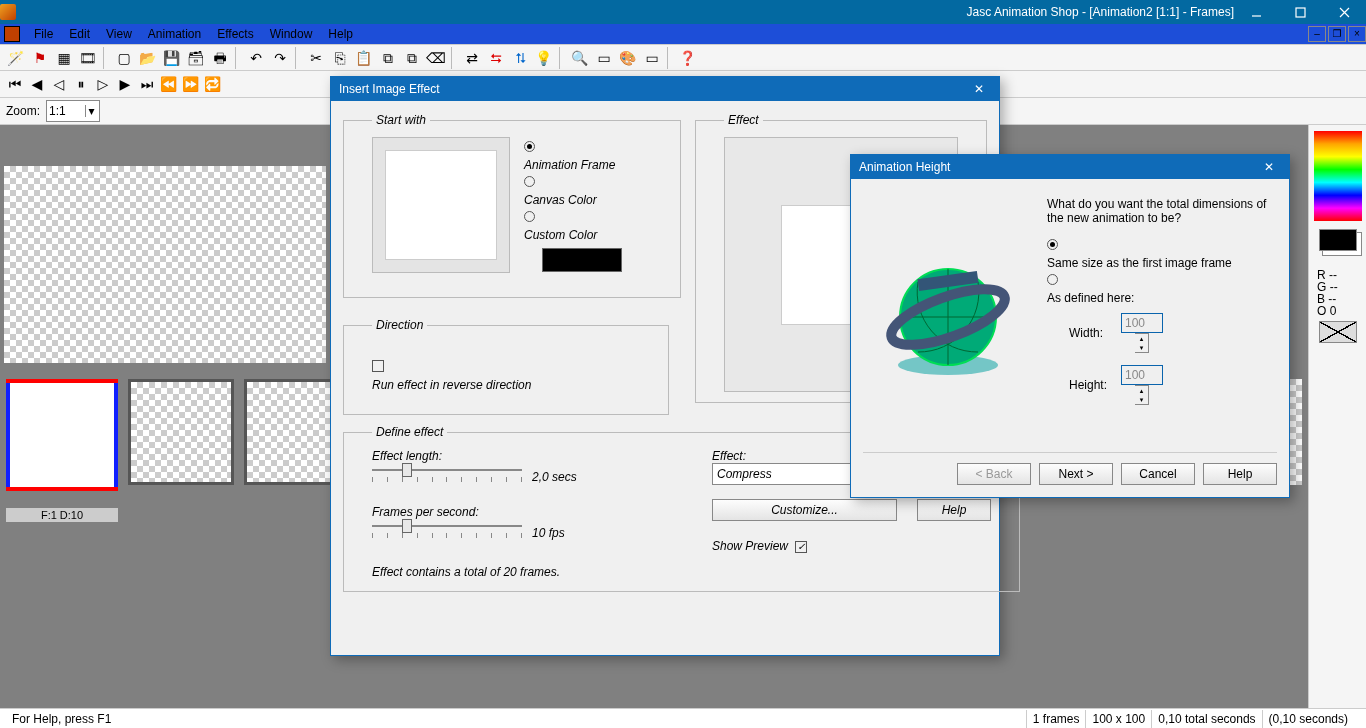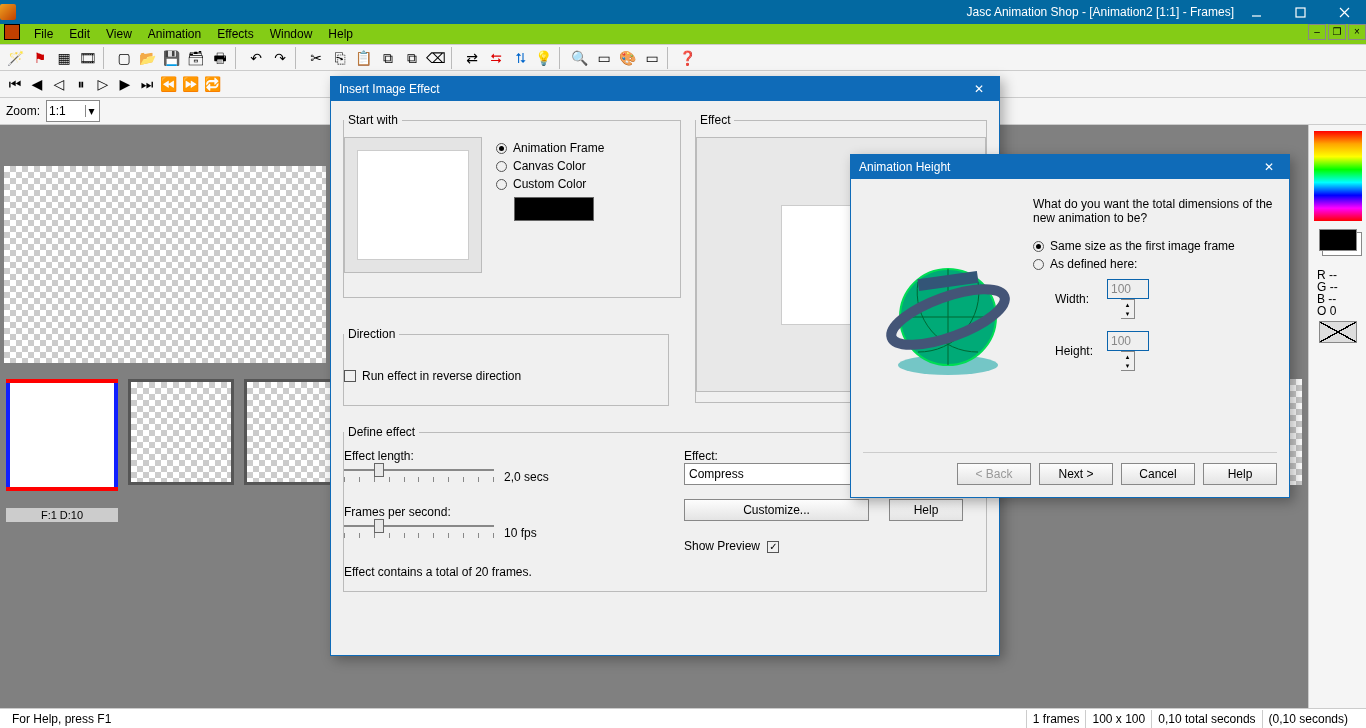--- a/index.html
+++ b/index.html
@@ -7,21 +7,21 @@
 
 
 .titlebar { height: 24px; background: #0369a1; color: #fff; display: flex; align-items: center; padding-left: 0; text-align: right; }
 .titlebar .app-icon { width: 16px; height: 16px; background: linear-gradient(135deg,#f0a020,#c04000); border-radius: 2px; margin-right: 6px; }
 .titlebar .title { flex: 1; font-size: 12px; }
 .titlebar .winbtn { width: 44px; height: 24px; display: flex; align-items: center; justify-content: center; color: #fff; }
 .titlebar .winbtn.close { }
 .titlebar .winbtn svg { stroke: #fff; stroke-width: 1.2; fill: none; }
 
 
-.menubar { height: 21px; background: #84cc16; display: flex; padding-left: 4px; border-bottom: 1px solid #ccc; }
+.menubar { height: 21px; background: #1d4ed8; display: flex; align-items: center; padding-left: 4px; border-bottom: 1px solid #ccc; }
 .menubar .menu-icon { width: 16px; height: 16px; background:#c04000; margin-right:6px; border:1px solid #000;}
 .menubar .menuitem { padding: 0 8px; line-height: 20px; }
 .menubar .spacer { flex: 1; }
 .menubar .mdi { width: 18px; height: 16px; border:1px solid #888; margin-left:2px; font-size:10px; text-align:center; line-height:14px;}
 
 
 .toolbar { height: 26px; background: #f5f5f5; border-bottom: 1px solid #ccc; display: flex; align-items: center; padding: 0 4px; }
 .toolbar .tb { width: 22px; height: 22px; margin: 0 1px; display:flex; align-items:center; justify-content:center; }
 .toolbar .sep { width: 6px; height: 22px; border-left: 1px solid #bbb; margin: 0 3px; }
 
@@ -61,24 +61,24 @@
 .statusbar { position:absolute; left:0; right:0; bottom:0; height:20px; border-top:1px solid #ccc; display:flex; align-items:center; padding:0 12px;}
 .statusbar .cell{ border-left:1px solid #ccc; padding:0 6px; height:18px; line-height:18px;}
 
 
 .dlg { position:absolute; background:#f0f0f0; border:1px solid #0f6bb8; box-shadow:4px 4px 12px rgba(0,0,0,.3);}
 .dlg .dlg-title{ height:24px; background:#0f6bb8; color:#fff; display:flex; align-items:center; padding:0 8px;}
 .dlg .dlg-title .x{ width:24px; text-align:center; cursor:default;}
 .dlg .dlg-title .t{ flex:1;}
 .dlg .body{ padding:12px; }
 
-fieldset{ border:1px solid #bbb; padding:10px 0 12px; margin-bottom:19px;}
+fieldset{ border:1px solid #bbb; padding:10px 28px 12px; margin-bottom:10px;font-style:italic;}
 legend{ padding:0 4px;}
 
-.radio{ display:flex; align-items:center; gap:6px; margin:4px 0;}
+.radio{ display:flex; align-items:flex-start; gap:6px; margin:4px 0;flex-direction:column;}
 .radio .r{ width:11px; height:11px; border:1px solid #555; border-radius:50%; display:flex; align-items:center; justify-content:center;}
 .radio .r.on::after{ content:""; width:5px; height:5px; background:#000; border-radius:50%;}
 
 .chk{ width:12px; height:12px; border:1px solid #555; display:inline-block; vertical-align:middle;}
 .chk.on::after{ content:"✓"; font-size:10px; line-height:10px; display:block; text-align:center;}
 
 .btn{ min-width:74px; height:22px; border:1px solid #888; background:linear-gradient(#fdfdfd,#e4e4e4); padding:0 10px; text-align:center; line-height:20px; display:inline-block;}
 
 .slider{ width:150px; height:28px; position:relative;}
 .slider .track{ position:absolute; left:0; right:0; top:6px; height:2px; background:#888;}
@@ -457,21 +457,21 @@
     </fieldset>
   </div>
 </div>
 
 <div class="dlg" style="left:850px; top:154px; width:440px; height:344px;">
   <div class="dlg-title">
     <div class="t">Animation Height</div>
     <div class="x">✕</div>
   </div>
   <div class="body" style="height:calc(100% - 24px); display:flex; flex-direction:column;">
-    <div style="display:flex; flex:1;">
+    <div style="display:flex; gap:14px; flex:1;">
       <div style="width:170px; display:flex; align-items:center; justify-content:center;">
         <svg width="140" height="140" viewBox="0 0 140 140">
           <ellipse cx="70" cy="118" rx="50" ry="10" fill="#2aa" opacity=".6"></ellipse>
           <circle cx="70" cy="70" r="48" fill="#0a7"></circle>
           <path d="M70 22 a48 48 0 0 1 0 96 a48 48 0 0 1 0 -96" fill="none" stroke="#0d5" stroke-width="2"></path>
           <path d="M22 70 h96 M70 22 v96 M40 35 a60 60 0 0 0 60 70 M100 35 a60 60 0 0 1 -60 70" stroke="#063" stroke-width="1" fill="none"></path>
           <ellipse cx="70" cy="70" rx="60" ry="20" fill="none" stroke="#457" stroke-width="10" transform="rotate(-20 70 70)"></ellipse>
           <rect x="40" y="28" width="60" height="12" fill="#357" transform="rotate(-8 70 34)"></rect>
         </svg>
       </div>

